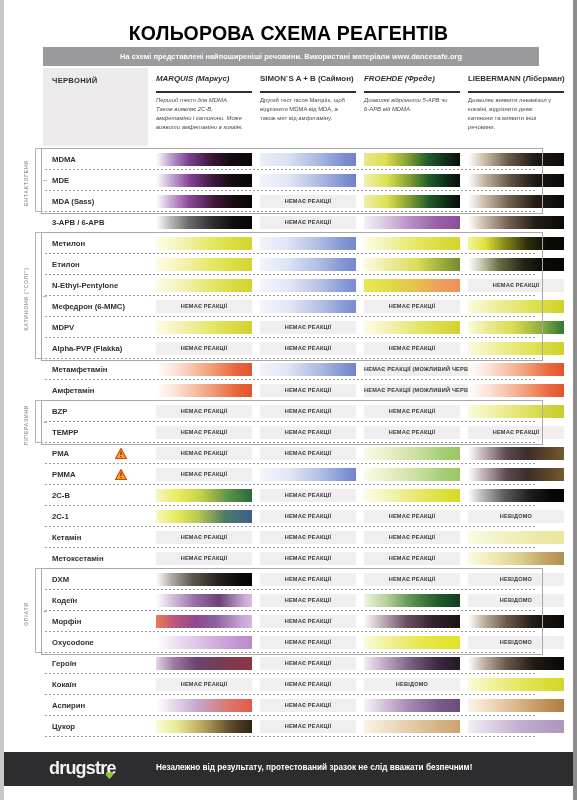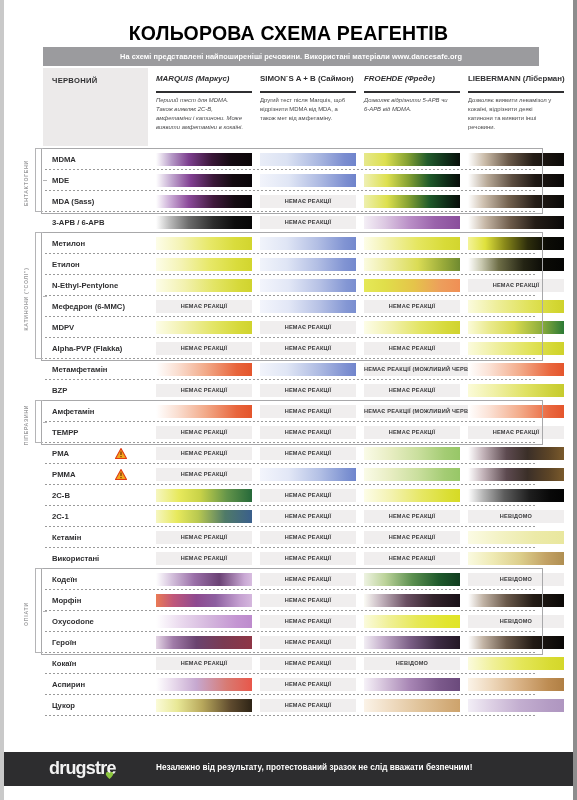--- a/index.html
+++ b/index.html
@@ -220,33 +220,33 @@
       </div>
       <div class="row">
         <div class="name">Метамфетамін</div>
         <div class="cell sw" style="background: linear-gradient(to right, rgb(255, 255, 255) 0%, rgb(250, 223, 210) 22%, rgb(242, 169, 136) 52%, rgb(232, 101, 60) 84%, rgb(228, 85, 44) 100%); left: 113px; width: 96px;"></div>
         <div class="cell sw" style="background: linear-gradient(to right, rgb(242, 244, 251) 0%, rgb(224, 230, 245) 28%, rgb(173, 186, 226) 62%, rgb(126, 144, 209) 90%, rgb(113, 133, 204) 100%); left: 217px; width: 96px;"></div>
         <div class="cell noreact" style="left: 321px; width: 104px;">НЕМАЄ РЕАКЦІЇ (МОЖЛИВИЙ ЧЕРВОНИЙ)</div>
         <div class="cell sw" style="background: linear-gradient(to right, rgb(255, 255, 255) 0%, rgb(251, 226, 214) 22%, rgb(243, 171, 138) 54%, rgb(233, 102, 61) 86%, rgb(228, 85, 44) 100%); left: 425px; width: 96px;"></div>
         <div class="sep"></div>
       </div>
       <div class="row">
-        <div class="name">BZP</div>
-        <div class="cell noreact" style="left: 113px; width: 96px;">НЕМАЄ РЕАКЦІЇ</div>
-        <div class="cell noreact" style="left: 217px; width: 96px;">НЕМАЄ РЕАКЦІЇ</div>
-        <div class="cell noreact" style="left: 321px; width: 96px;">НЕМАЄ РЕАКЦІЇ</div>
-        <div class="cell sw" style="background: linear-gradient(to right, rgb(251, 251, 216) 0%, rgb(240, 240, 164) 28%, rgb(224, 226, 100) 60%, rgb(205, 209, 58) 88%, rgb(198, 203, 46) 100%); left: 425px; width: 96px;"></div>
-        <div class="sep"></div>
-      </div>
-      <div class="row">
         <div class="name">Амфетамін</div>
         <div class="cell sw" style="background: linear-gradient(to right, rgb(255, 255, 255) 0%, rgb(250, 223, 210) 22%, rgb(242, 169, 136) 52%, rgb(232, 101, 60) 84%, rgb(228, 85, 44) 100%); left: 113px; width: 96px;"></div>
         <div class="cell noreact" style="left: 217px; width: 96px;">НЕМАЄ РЕАКЦІЇ</div>
         <div class="cell noreact" style="left: 321px; width: 104px;">НЕМАЄ РЕАКЦІЇ (МОЖЛИВИЙ ЧЕРВОНИЙ)</div>
         <div class="cell sw" style="background: linear-gradient(to right, rgb(255, 255, 255) 0%, rgb(251, 226, 214) 22%, rgb(243, 171, 138) 54%, rgb(233, 102, 61) 86%, rgb(228, 85, 44) 100%); left: 425px; width: 96px;"></div>
+        <div class="sep"></div>
+      </div>
+      <div class="row">
+        <div class="name">BZP</div>
+        <div class="cell noreact" style="left: 113px; width: 96px;">НЕМАЄ РЕАКЦІЇ</div>
+        <div class="cell noreact" style="left: 217px; width: 96px;">НЕМАЄ РЕАКЦІЇ</div>
+        <div class="cell noreact" style="left: 321px; width: 96px;">НЕМАЄ РЕАКЦІЇ</div>
+        <div class="cell sw" style="background: linear-gradient(to right, rgb(251, 251, 216) 0%, rgb(240, 240, 164) 28%, rgb(224, 226, 100) 60%, rgb(205, 209, 58) 88%, rgb(198, 203, 46) 100%); left: 425px; width: 96px;"></div>
         <div class="sep"></div>
       </div>
       <div class="row">
         <div class="name">TEMPP</div>
         <div class="cell noreact" style="left: 113px; width: 96px;">НЕМАЄ РЕАКЦІЇ</div>
         <div class="cell noreact" style="left: 217px; width: 96px;">НЕМАЄ РЕАКЦІЇ</div>
         <div class="cell noreact" style="left: 321px; width: 96px;">НЕМАЄ РЕАКЦІЇ</div>
         <div class="cell noreact" style="left: 425px; width: 96px;">НЕМАЄ РЕАКЦІЇ</div>
         <div class="sep"></div>
       </div>
@@ -298,25 +298,33 @@
       </div>
       <div class="row">
         <div class="name">Кетамін</div>
         <div class="cell noreact" style="left: 113px; width: 96px;">НЕМАЄ РЕАКЦІЇ</div>
         <div class="cell noreact" style="left: 217px; width: 96px;">НЕМАЄ РЕАКЦІЇ</div>
         <div class="cell noreact" style="left: 321px; width: 96px;">НЕМАЄ РЕАКЦІЇ</div>
         <div class="cell sw" style="background: linear-gradient(to right, rgb(251, 251, 228) 0%, rgb(243, 242, 196) 34%, rgb(236, 234, 168) 70%, rgb(233, 231, 158) 100%); left: 425px; width: 96px;"></div>
         <div class="sep"></div>
       </div>
       <div class="row">
-        <div class="name">Використані</div>
+        <div class="name">Метоксетамін</div>
         <div class="cell noreact" style="left: 113px; width: 96px;">НЕМАЄ РЕАКЦІЇ</div>
         <div class="cell noreact" style="left: 217px; width: 96px;">НЕМАЄ РЕАКЦІЇ</div>
         <div class="cell noreact" style="left: 321px; width: 96px;">НЕМАЄ РЕАКЦІЇ</div>
         <div class="cell sw" style="background: linear-gradient(to right, rgb(250, 250, 224) 0%, rgb(239, 234, 180) 26%, rgb(221, 207, 140) 54%, rgb(194, 161, 100) 82%, rgb(176, 143, 82) 100%); left: 425px; width: 96px;"></div>
+        <div class="sep"></div>
+      </div>
+      <div class="row">
+        <div class="name">DXM</div>
+        <div class="cell sw" style="background: linear-gradient(to right, rgb(255, 255, 255) 0%, rgb(176, 170, 164) 16%, rgb(94, 86, 78) 38%, rgb(42, 36, 30) 64%, rgb(12, 10, 8) 86%, rgb(5, 4, 3) 100%); left: 113px; width: 96px;"></div>
+        <div class="cell noreact" style="left: 217px; width: 96px;">НЕМАЄ РЕАКЦІЇ</div>
+        <div class="cell noreact" style="left: 321px; width: 96px;">НЕМАЄ РЕАКЦІЇ</div>
+        <div class="cell noreact" style="left: 425px; width: 96px;">НЕВІДОМО</div>
         <div class="sep"></div>
       </div>
       <div class="row">
         <div class="name">Кодеїн</div>
         <div class="cell sw" style="background: linear-gradient(to right, rgb(255, 255, 255) 0%, rgb(213, 194, 221) 16%, rgb(154, 111, 168) 40%, rgb(107, 66, 117) 66%, rgb(201, 168, 212) 92%, rgb(216, 189, 224) 100%); left: 113px; width: 96px;"></div>
         <div class="cell noreact" style="left: 217px; width: 96px;">НЕМАЄ РЕАКЦІЇ</div>
         <div class="cell sw" style="background: linear-gradient(to right, rgb(238, 243, 226) 0%, rgb(188, 211, 154) 22%, rgb(92, 144, 80) 50%, rgb(31, 90, 44) 78%, rgb(17, 61, 32) 100%); left: 321px; width: 96px;"></div>
         <div class="cell noreact" style="left: 425px; width: 96px;">НЕВІДОМО</div>
         <div class="sep"></div>
       </div>

